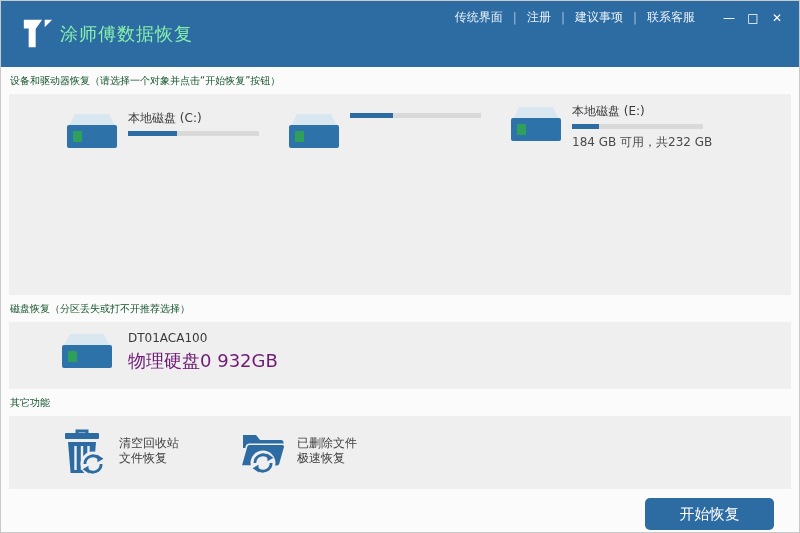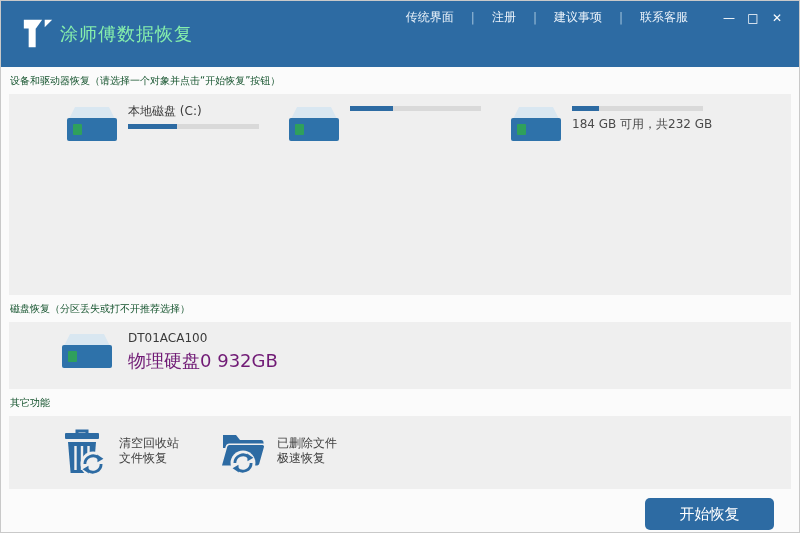--- a/index.html
+++ b/index.html
@@ -11,21 +11,21 @@
   }
   
   .titlebar {
     height:66px; background:#2d6ba3; position:relative;
     display:flex; align-items:center; padding-left:22px;
   }
   .logo { width:30px; height:34px; margin-right:7px; }
   .app-title { color:#86efac; font-size:18px; letter-spacing:1px; }
   .titlebar-right {
     position:absolute; top:8px; right:12px;
-    display:flex; align-items:center; font-size:12px; color:#eaf2fa;gap:7px;
+    display:flex; align-items:center; font-size:12px; color:#eaf2fa;
   }
   .menu-item { padding:0 10px; cursor:pointer; white-space:nowrap; }
   .menu-sep { color:#9fc0da; }
   .win-controls { display:flex; align-items:center; margin-left:10px; }
   .win-btn {
     width:20px; text-align:center; color:#ffffff; font-size:12px;
     margin-left:4px; cursor:pointer; line-height:16px;
   }
   
   .section-header {
@@ -42,21 +42,21 @@
   .usage-track { height:5px; background:#d9d9d9; margin:4px 0 5px; }
   .usage-fill { height:100%; background:#2d6ba3; }
   .drive-detail { font-size:12px; color:#4a4a4a; white-space:nowrap; }
   
   .panel-disk { height:67px; padding:7px 0 0 50px; }
   .disk-tile { display:flex; cursor:pointer; }
   .disk-lines { margin-left:13px; padding-top:2px; }
   .disk-lines .l1 { font-size:12px; color:#3a3a3a; }
   .disk-lines .l2 { font-size:18px; color:#701a75; margin-top:4px; }
   
-  .panel-other { height:73px; padding:13px 0 0 53px; display:flex; }
+  .panel-other { height:73px; padding:13px 0 0 53px; display:flex;gap:20px; }
   .other-item { display:flex; margin-right:41px; cursor:pointer; }
   .other-icon { position:relative; width:44px; height:46px; flex:none; }
   .other-icon svg.main { position:absolute; left:0; top:0; }
   .refresh-badge { position:absolute; }
   .other-label { margin-left:13px; font-size:12px; color:#414141; padding-top:7px; }
   .other-label span { display:block; line-height:15px; }
   
   .footer { position:relative; height:50px; background:#fbfbfb; }
   .start-btn {
     position:absolute; right:25px; top:9px;
@@ -122,20 +122,21 @@
       </div>
     </div>
 
     <div class="drive-tile">
       <svg class="disk-icon" viewBox="0 0 56 40">
         <path d="M11 3 L45 3 L51 15 L5 15 Z" fill="#d9e7f1"></path>
         <rect x="3" y="14" width="50" height="23" rx="2" fill="#2e72aa"></rect>
         <rect x="9" y="20" width="9" height="11" rx="1" fill="#2fa05c"></rect>
       </svg>
       <div class="drive-info">
+        <div class="drive-name">本地磁盘 (E:)</div>
         <div class="usage-track">
           <div class="usage-fill" style="width: 20.7%;"></div>
         </div>
         <div class="drive-detail">184 GB 可用，共232 GB</div>
       </div>
     </div>
 
   </div>
 </div>
 

